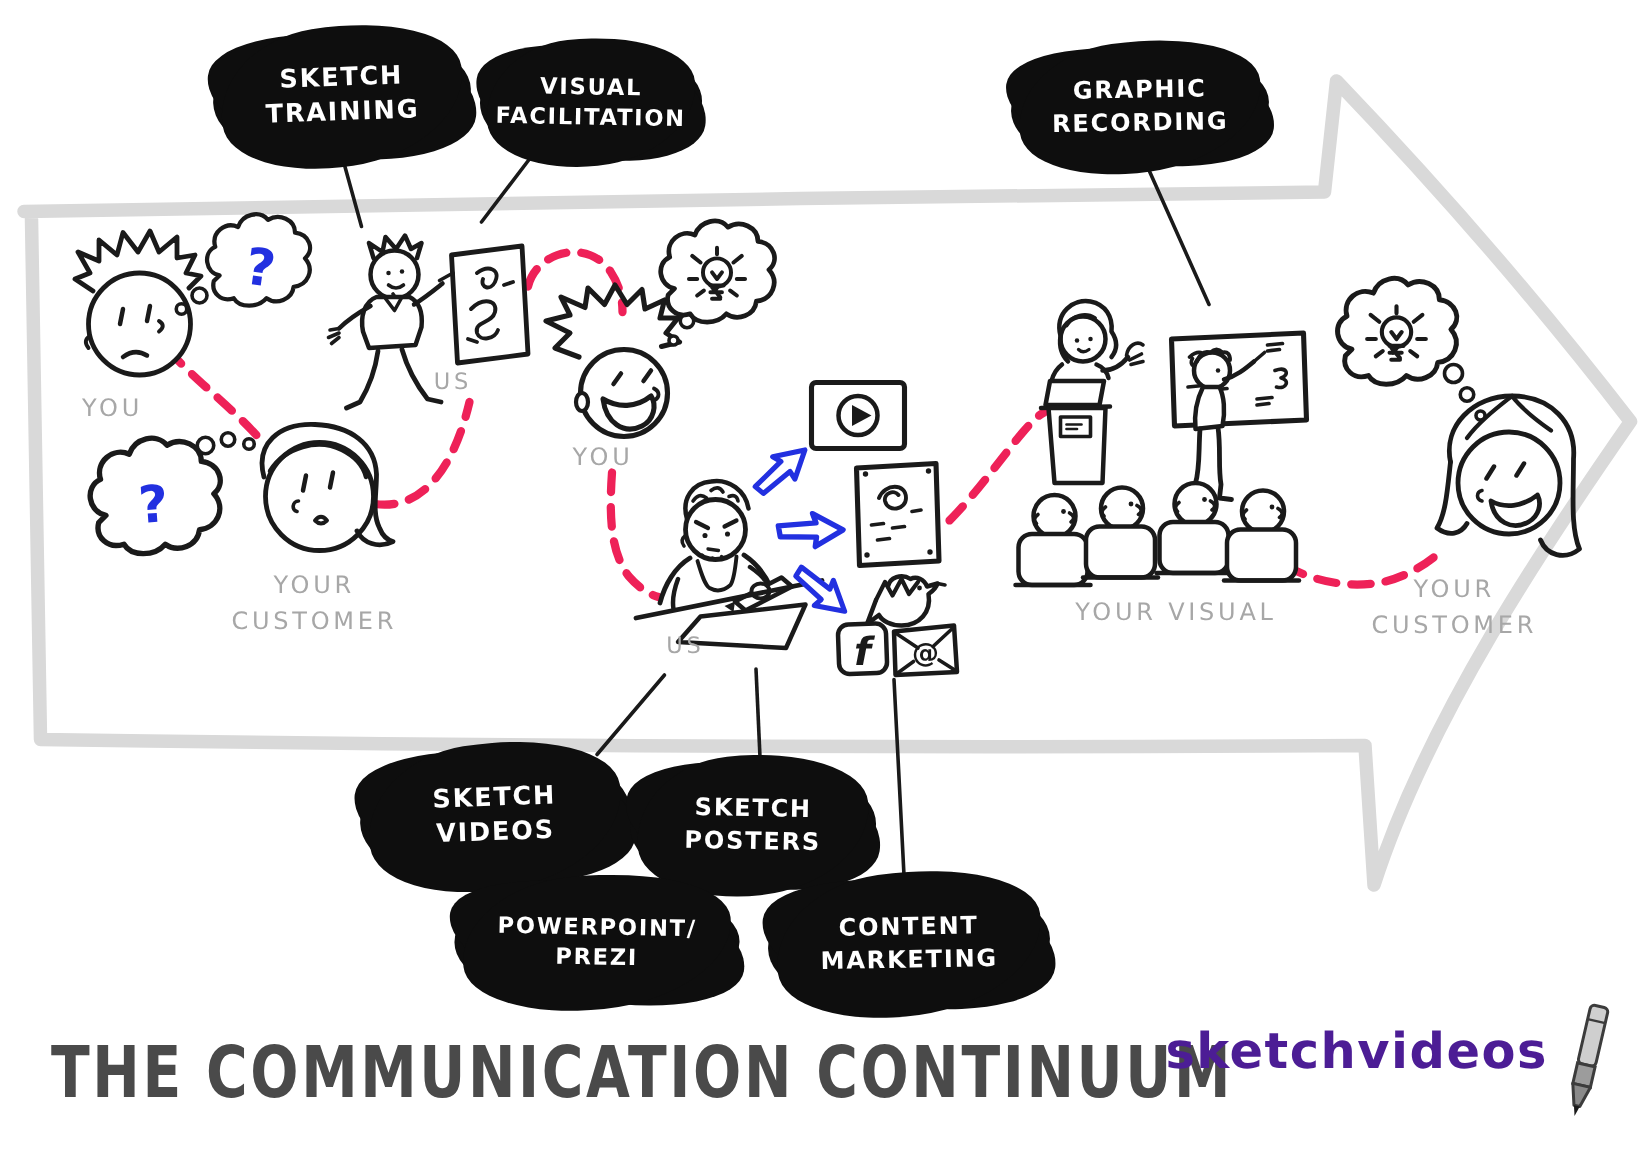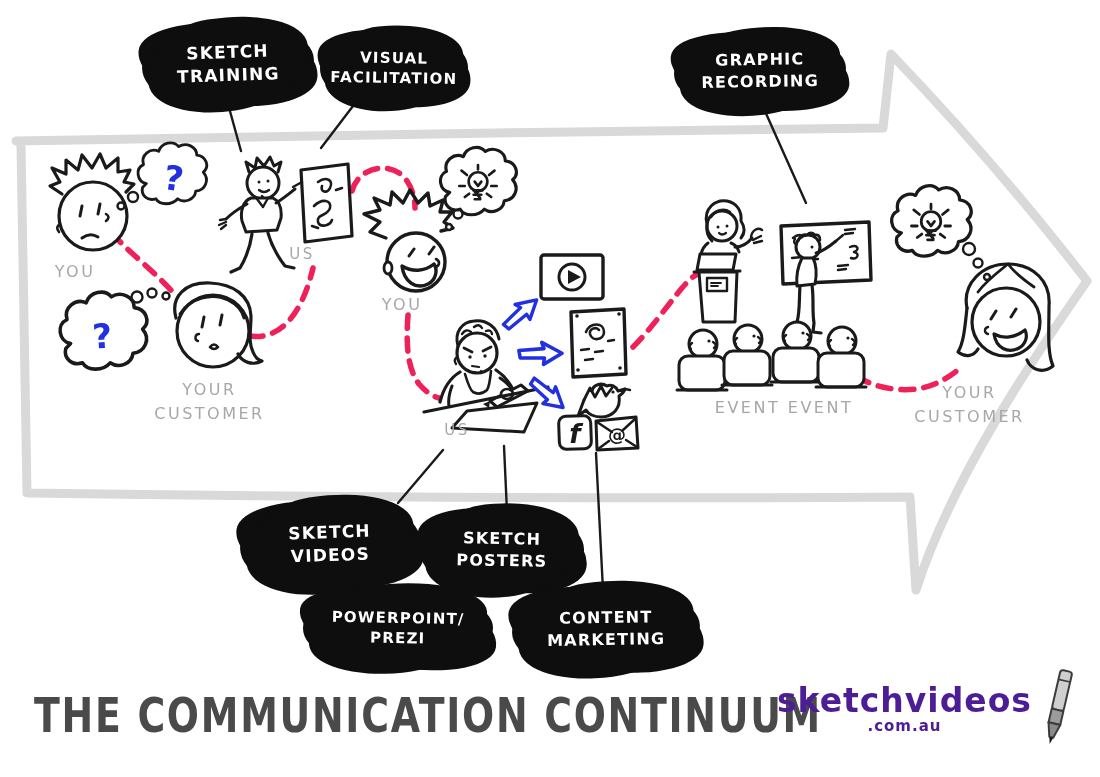--- a/index.html
+++ b/index.html
@@ -283,22 +283,21 @@
 PREZI</span></div>
   <div class="cloud" style="left:512px;top:584px;width:188px;height:90px;font-size:16px;transform:rotate(-1deg);"><span>CONTENT
 MARKETING</span></div>
 
   <div class="glabel" style="left:40px;top:260px;width:70px;font-size:16px;">YOU</div>
   <div class="glabel" style="left:142px;top:378px;width:135px;font-size:16px;">YOUR
 CUSTOMER</div>
   <div class="glabel" style="left:280px;top:243px;width:44px;">US</div>
   <div class="glabel" style="left:366px;top:293px;width:72px;font-size:16px;">YOU</div>
   <div class="glabel" style="left:433px;top:419px;width:48px;">US</div>
-  <div class="glabel" style="left:706px;top:396px;width:156px;font-size:16px;">EVENT EVENT</div>
+  <div class="glabel" style="left:706px;top:396px;width:156px;font-size:16px;">YOUR VISUAL</div>
   <div class="glabel" style="left:902px;top:381px;width:135px;font-size:16px;">YOUR
 CUSTOMER</div>
 
   <div class="title">THE COMMUNICATION CONTINUUM</div>
   <div class="brand">
     <div class="bname">sketchvideos</div>
-    <div class="bdomain">.com.au</div>
   </div>
 </div>
 
 </body></html>

